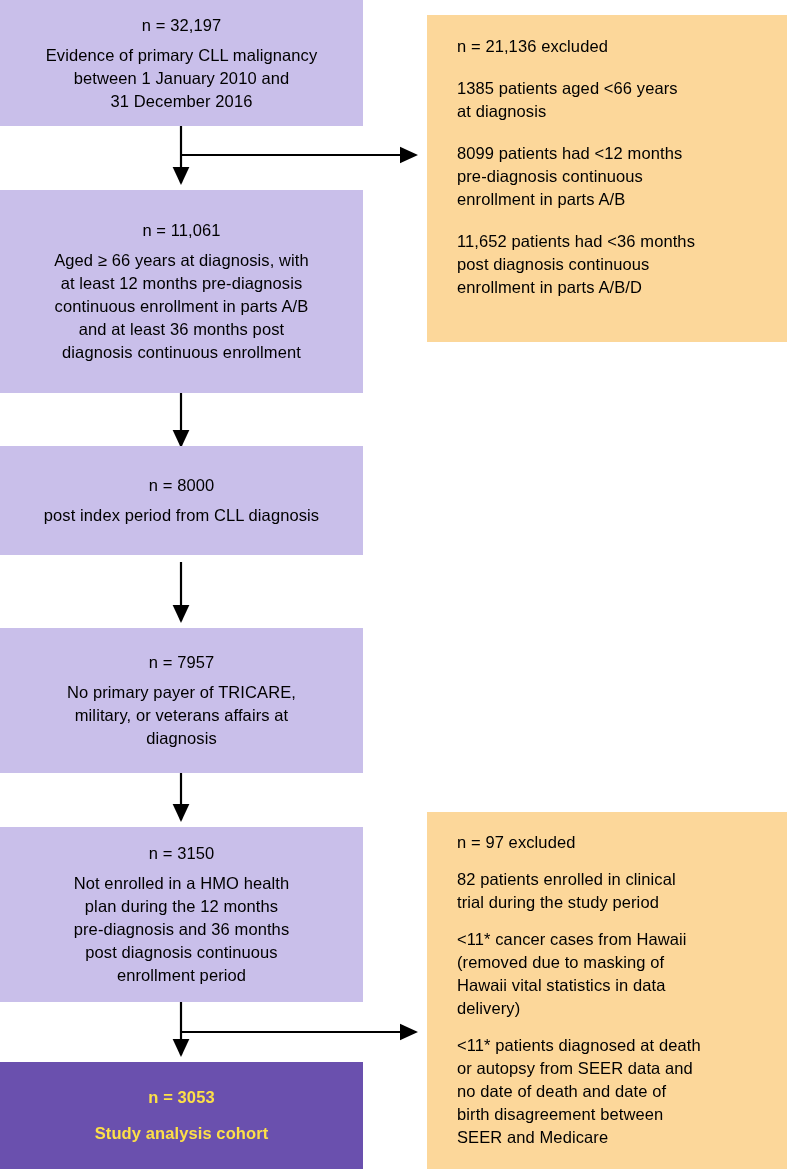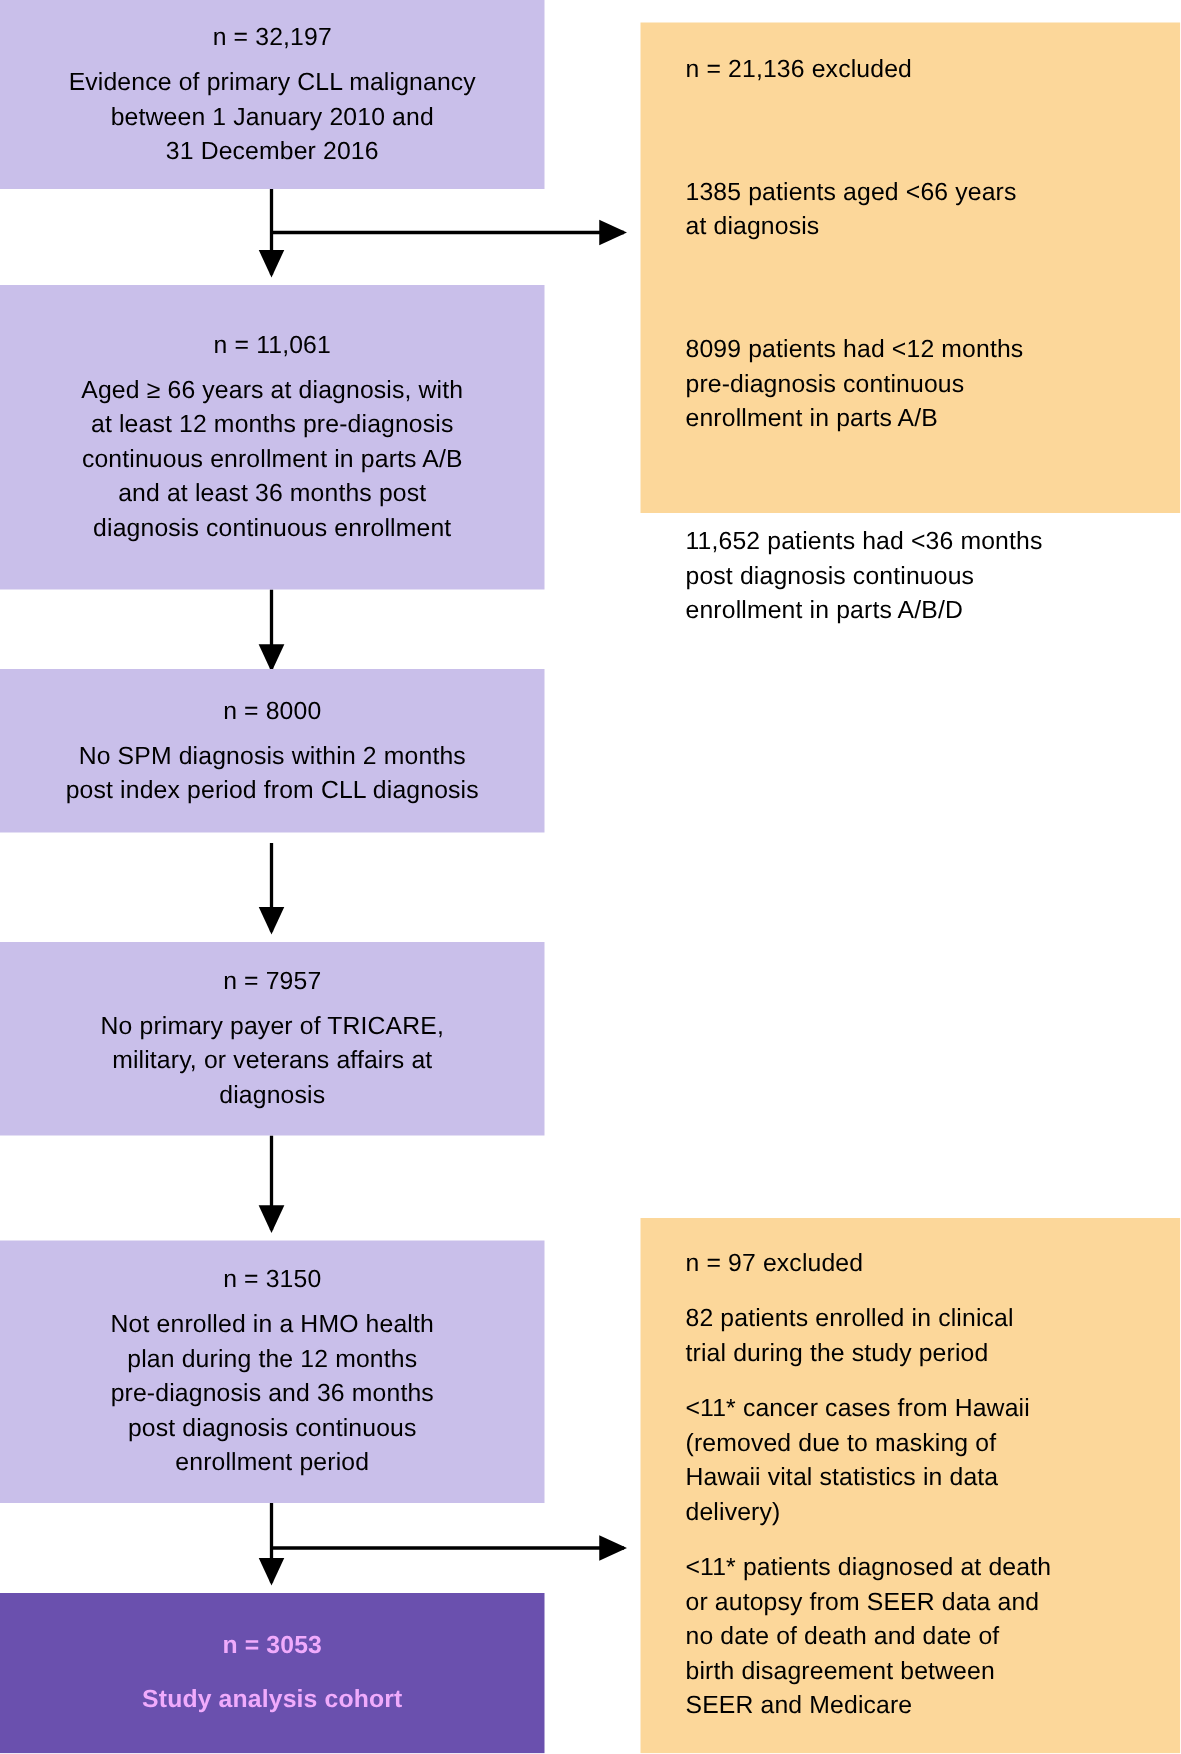--- a/index.html
+++ b/index.html
@@ -36,21 +36,21 @@
     text-align: left;
   }
   .purple {
     background: #c9bfea;
   }
   .orange {
     background: #fcd79a;
   }
   .final {
     background: #6a50ae;
-    color: #f0abfc;
+    color: #fde047;
   }
   .node .line {
     display: block;
     width: 100%;
     font-size: 16.5px;
     line-height: 23px;
     letter-spacing: 0.1px;
   }
   .node.right .line {
     padding-left: 30px;
@@ -128,46 +128,45 @@
     <span class="line n-line">n = 11,061</span>
     <span class="line">Aged ≥ 66 years at diagnosis, with</span>
     <span class="line">at least 12 months pre-diagnosis</span>
     <span class="line">continuous enrollment in parts A/B</span>
     <span class="line">and at least 36 months post</span>
     <span class="line">diagnosis continuous enrollment</span>
   </div>
 
   <div class="node left purple" style="left:0px; top:446px; width:363px; height:109px; padding:8px 10px;">
     <span class="line n-line">n = 8000</span>
-    <span class="line">No SPM diagnosis within 2 months</span>
     <span class="line">post index period from CLL diagnosis</span>
   </div>
 
-  <div class="node left purple" style="left:0px; top:628px; width:363px; height:129px; padding:8px 10px;">
+  <div class="node left purple" style="left:0px; top:628px; width:363px; height:145px; padding:8px 10px;">
     <span class="line n-line">n = 7957</span>
     <span class="line">No primary payer of TRICARE,</span>
     <span class="line">military, or veterans affairs at</span>
     <span class="line">diagnosis</span>
   </div>
 
   <div class="node left purple" style="left:0px; top:827px; width:363px; height:175px; padding:8px 10px;">
     <span class="line n-line">n = 3150</span>
     <span class="line">Not enrolled in a HMO health</span>
     <span class="line">plan during the 12 months</span>
     <span class="line">pre-diagnosis and 36 months</span>
     <span class="line">post diagnosis continuous</span>
     <span class="line">enrollment period</span>
   </div>
 
   <div class="node left final" style="left:0px; top:1062px; width:363px; height:107px; padding:8px 10px;">
     <span class="line n-line">n = 3053</span>
     <span class="line">Study analysis cohort</span>
   </div>
 
-  <div class="node right orange" style="left:427px; top:15px; width:360px; height:327px; padding:20px 0 0 0;gap:40px;">
+  <div class="node right orange" style="left:427px; top:15px; width:360px; height:327px; padding:20px 0 0 0;">
     <span class="line para">n = 21,136 excluded</span>
     <div class="para" style="width:100%;">
       <span class="line">1385 patients aged &lt;66 years</span>
       <span class="line">at diagnosis</span>
     </div>
     <div class="para" style="width:100%;">
       <span class="line">8099 patients had &lt;12 months</span>
       <span class="line">pre-diagnosis continuous</span>
       <span class="line">enrollment in parts A/B</span>
     </div>

